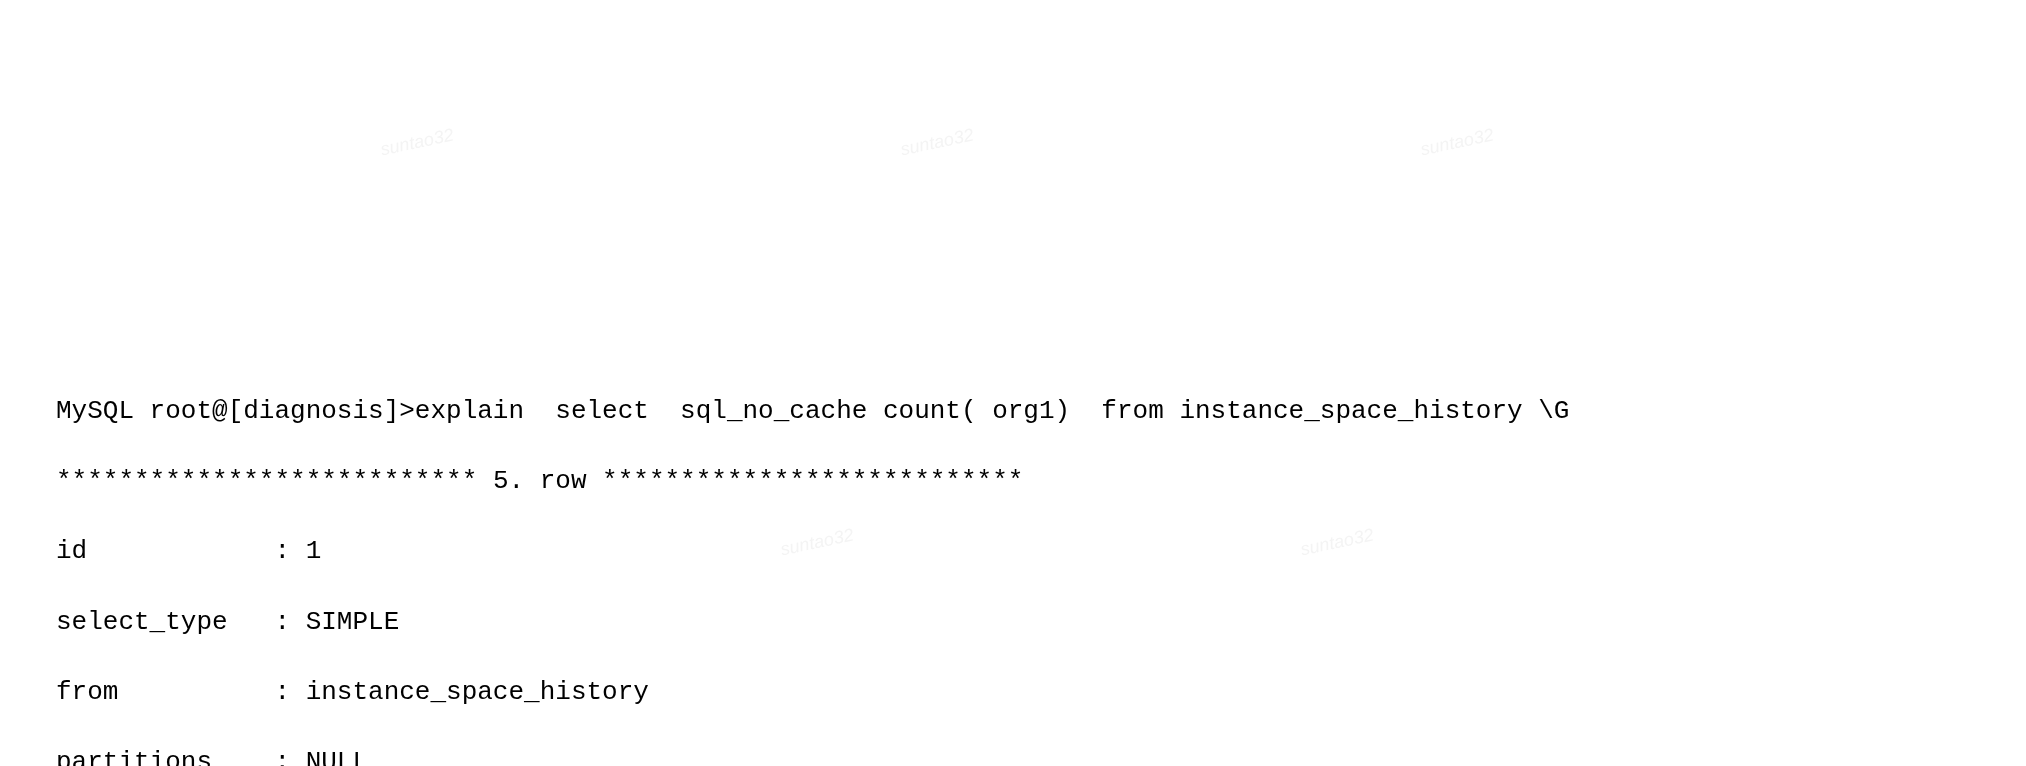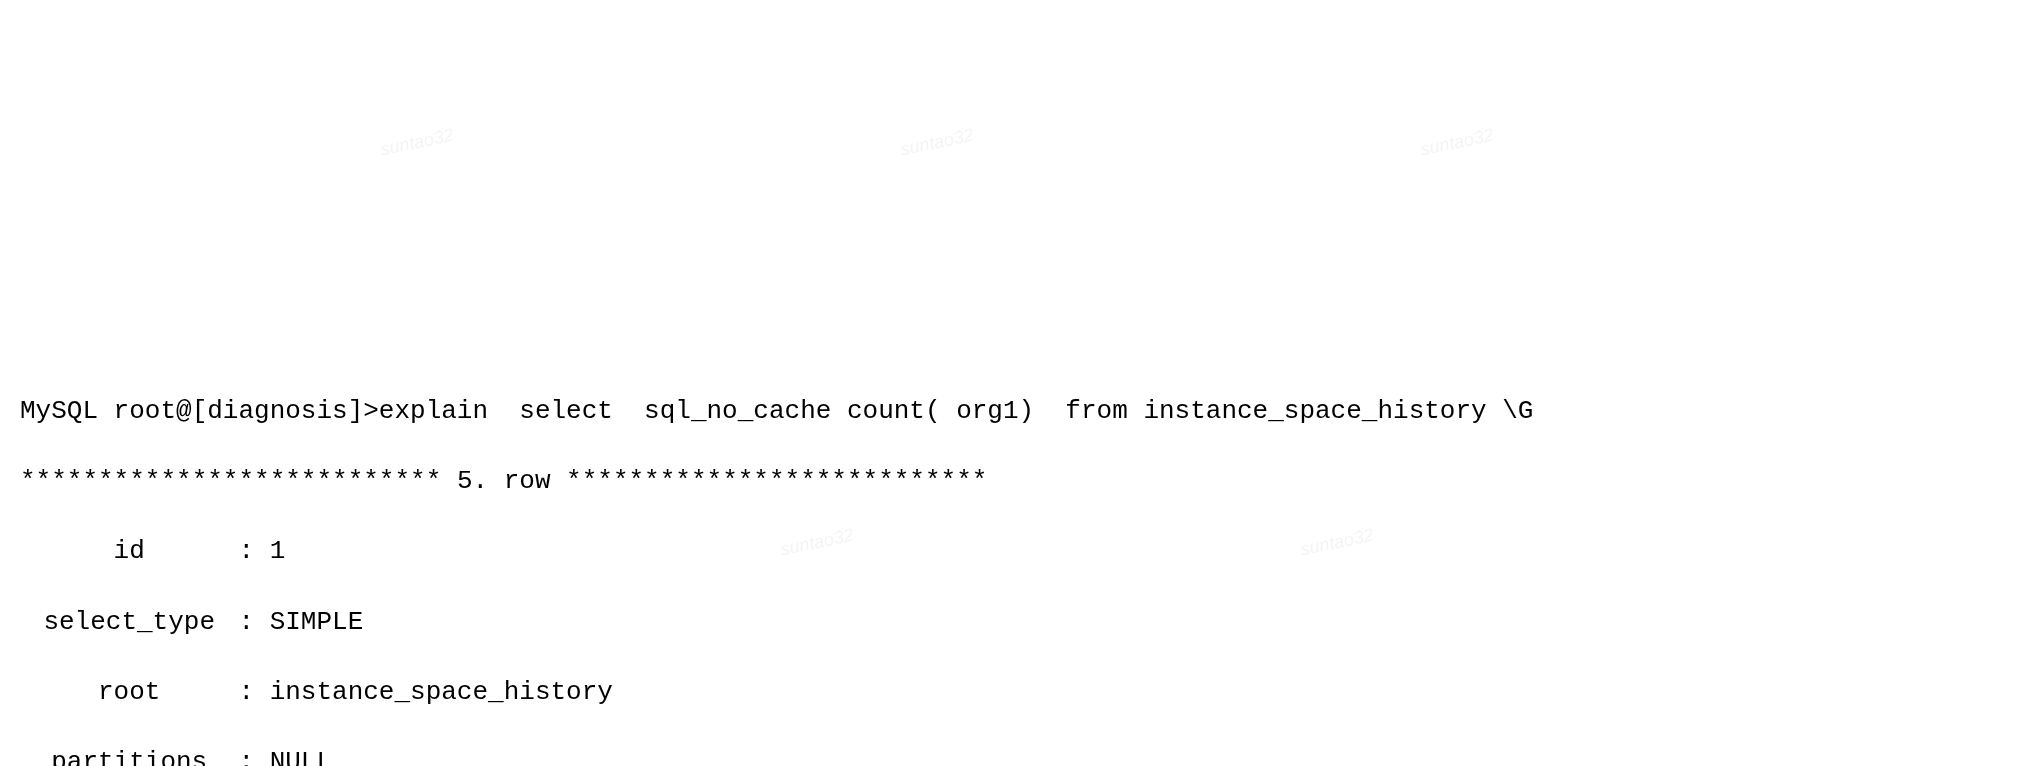--- a/index.html
+++ b/index.html
@@ -6,25 +6,25 @@
     body {
       font-family: "Courier New", Courier, monospace;
       font-size: 26px;
       line-height: 1.35;
       color: #000;
       background: #fff;
       padding: 8px 20px;
       white-space: pre;
       font-weight: 500;
     }
-    .line { display: block; }
+    .line { display: block; margin-left: 36px; }
     .label-col {
       display: inline-block;
       width: 14ch;
-      text-align: center;
+      text-align: left;
     }
     .sep { display: inline-block; }
     .value { display: inline-block; }
     .row-container { display: block; }
     .wm {
       position: absolute;
       color: #f4f4f4;
       font-family: Arial, sans-serif;
       font-size: 18px;
       font-style: italic;
@@ -42,21 +42,21 @@
 <span class="wm" style="top:130px; left:380px;">suntao32</span>
 <span class="wm" style="top:130px; left:900px;">suntao32</span>
 <span class="wm" style="top:130px; left:1420px;">suntao32</span>
 <span class="wm" style="top:530px; left:780px;">suntao32</span>
 <span class="wm" style="top:530px; left:1300px;">suntao32</span>
 
 <span class="line">MySQL root@[diagnosis]&gt;explain  select  sql_no_cache count( org1)  from instance_space_history \G</span>
 <span class="line"><span>***************************</span><span> 5. row </span><span>***************************</span></span>
 <span class="line row-container"><span class="label-col">id</span><span class="sep">: </span><span class="value">1</span></span>
 <span class="line row-container"><span class="label-col">select_type</span><span class="sep">: </span><span class="value">SIMPLE</span></span>
-<span class="line row-container"><span class="label-col">root</span><span class="sep">: </span><span class="value">instance_space_history</span></span>
+<span class="line row-container"><span class="label-col">from</span><span class="sep">: </span><span class="value">instance_space_history</span></span>
 <span class="line row-container"><span class="label-col">partitions</span><span class="sep">: </span><span class="value">NULL</span></span>
 
 
 
 
 
 
 
 
 

